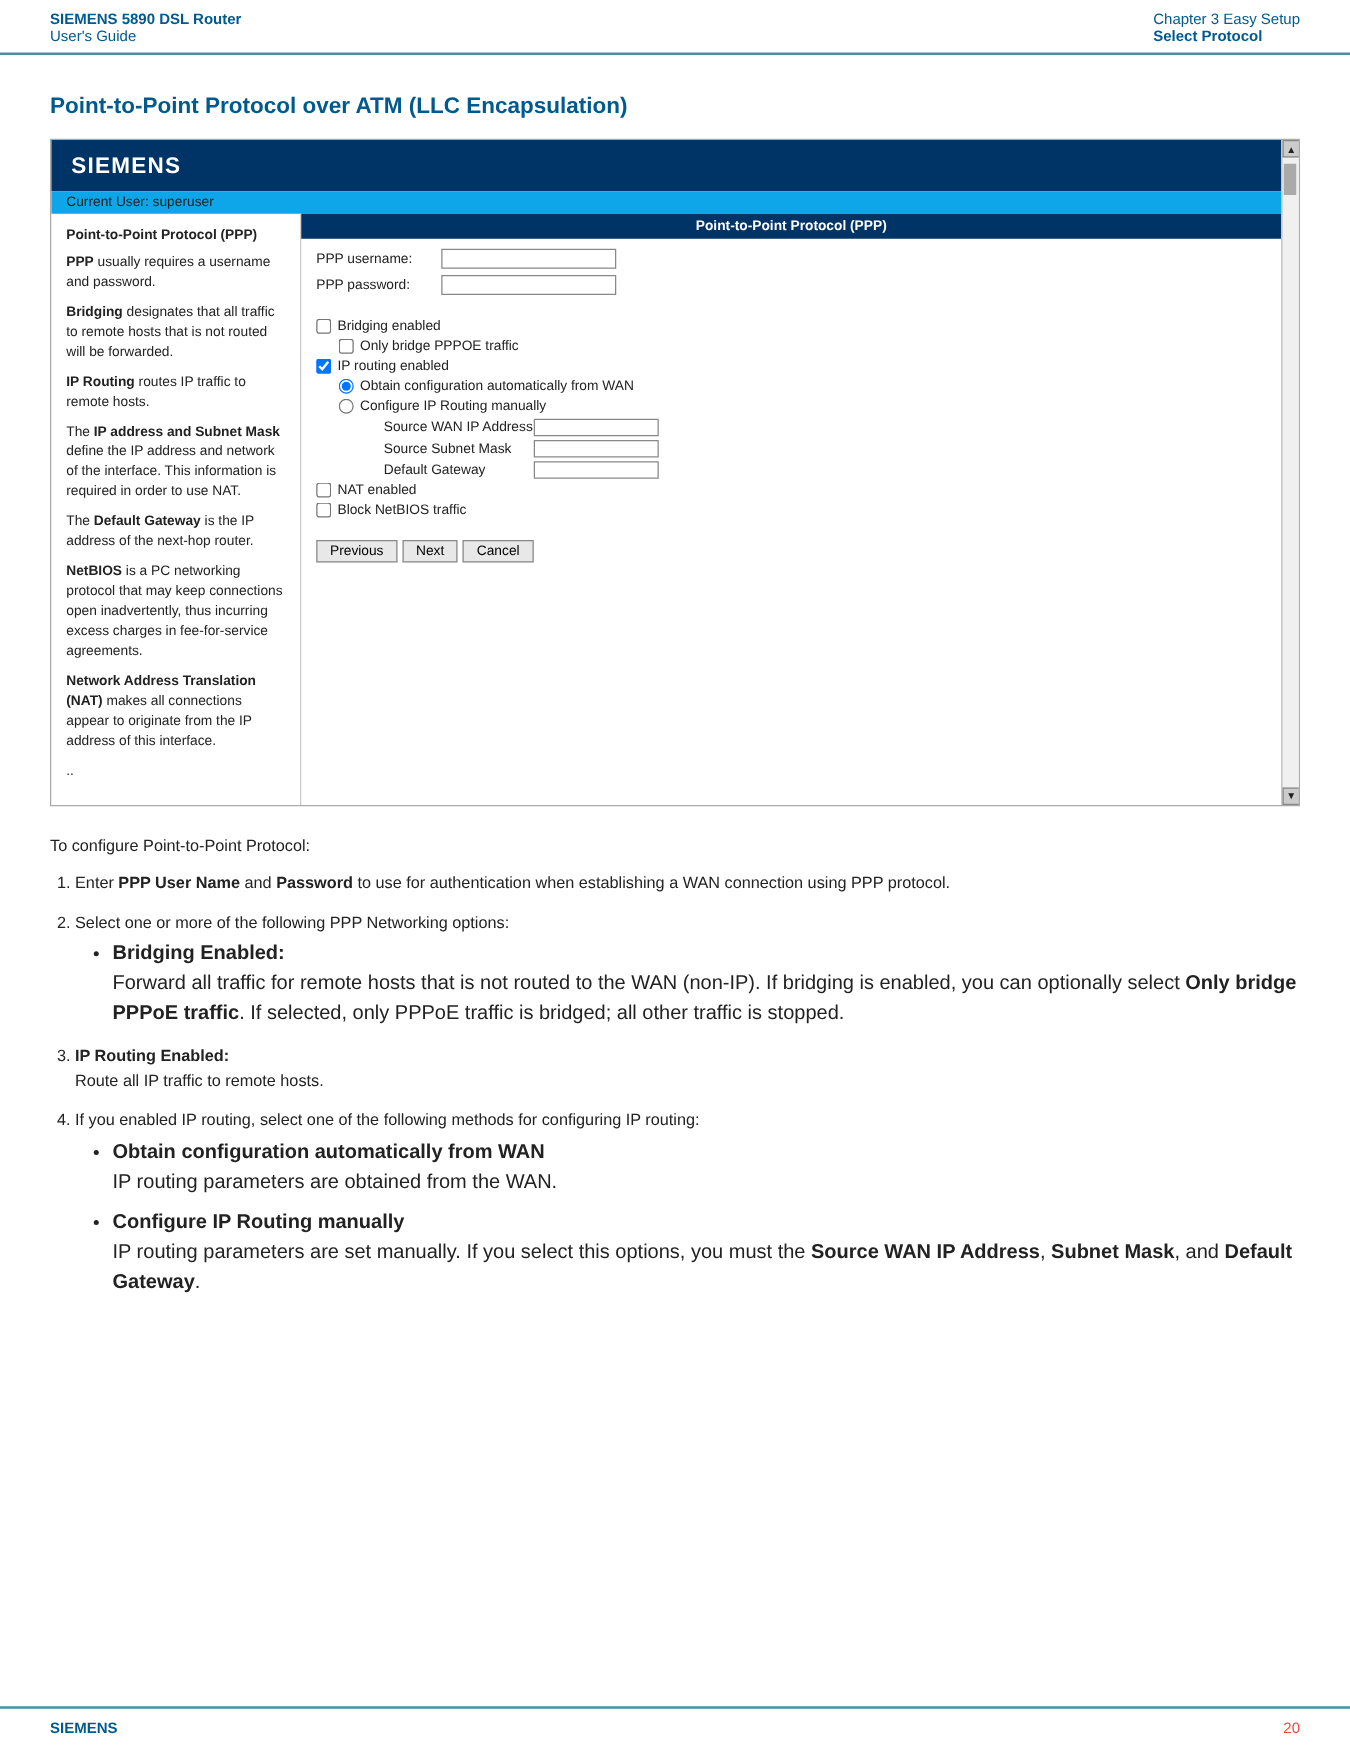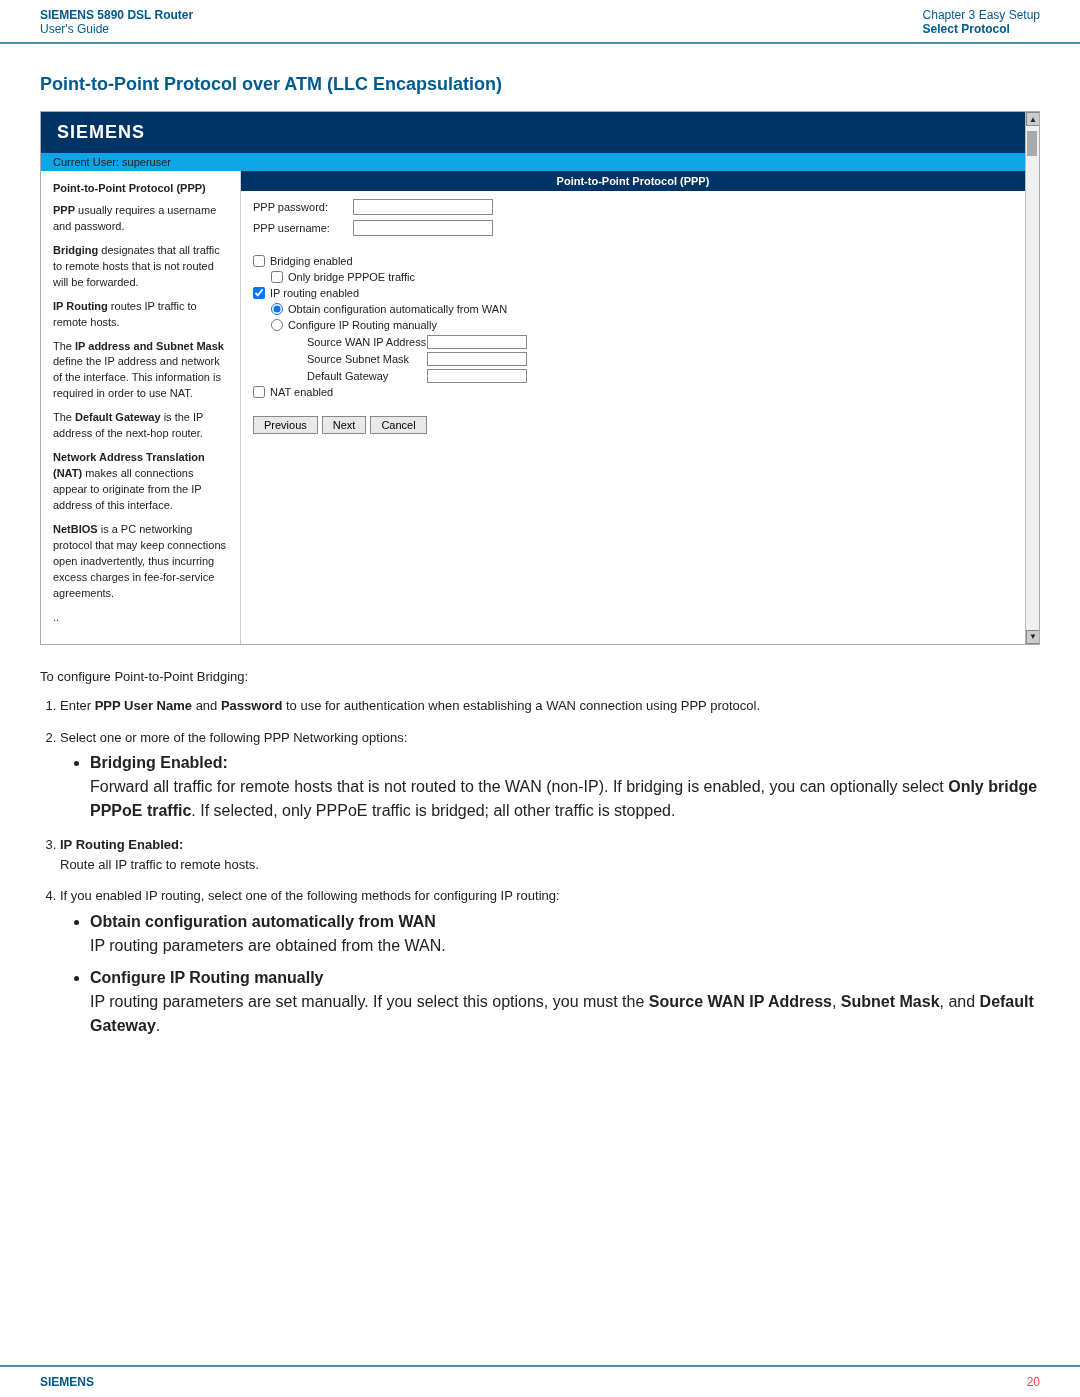--- a/index.html
+++ b/index.html
@@ -303,36 +303,36 @@
 
       <div class="ui-body">
 
         <div class="ui-sidebar">
           <div class="sidebar-title">Point-to-Point Protocol (PPP)</div>
           <p><b>PPP</b> usually requires a username and password.</p>
           <p><b>Bridging</b> designates that all traffic to remote hosts that is not routed will be forwarded.</p>
           <p><b>IP Routing</b> routes IP traffic to remote hosts.</p>
           <p>The <b>IP address and Subnet Mask</b> define the IP address and network of the interface. This information is required in order to use NAT.</p>
           <p>The <b>Default Gateway</b> is the IP address of the next-hop router.</p>
+          <p><b>NetBIOS</b> is a PC networking protocol that may keep connections open inadvertently, thus incurring excess charges in fee-for-service agreements.</p>
           <p><b>Network Address Translation (NAT)</b> makes all connections appear to originate from the IP address of this interface.</p>
-          <p><b>NetBIOS</b> is a PC networking protocol that may keep connections open inadvertently, thus incurring excess charges in fee-for-service agreements.</p>
           <p>..</p>
         </div>
 
         <div class="ui-right">
 
           <div class="ui-section-header">Point-to-Point Protocol (PPP)</div>
           <div class="ui-ppp-form">
             <div class="ui-form-row">
+              <span class="ui-form-label">PPP username:</span>
+              <input class="ui-form-input" type="text" style="">
+            </div>
+            <div class="ui-form-row">
               <span class="ui-form-label">PPP password:</span>
               <input class="ui-form-input" type="password" style="">
-            </div>
-            <div class="ui-form-row">
-              <span class="ui-form-label">PPP username:</span>
-              <input class="ui-form-input" type="text" style="">
             </div>
           </div>
 
           <div class="ui-networking">
 
             <div class="ui-check-row">
               <input type="checkbox" style="">
               <span>Bridging enabled</span>
             </div>
 
@@ -369,20 +369,24 @@
                 <span class="ui-routing-label">Default Gateway</span>
                 <input class="ui-routing-input" type="text" style="">
               </div>
             </div>
 
             <div class="ui-check-row">
               <input type="checkbox" style="">
               <span>NAT enabled</span>
             </div>
 
+            <div class="ui-check-row">
+              <input type="checkbox" style="">
+              <span>Block NetBIOS traffic</span>
+            </div>
           </div>
 
           <div class="ui-buttons">
             <button class="ui-btn">Previous</button>
             <button class="ui-btn">Next</button>
             <button class="ui-btn">Cancel</button>
           </div>
 
         </div>
       </div>
@@ -392,21 +396,21 @@
       <div class="ui-scroll-up">▲</div>
       <div class="ui-scroll-track-inner">
         <div class="ui-scroll-thumb"></div>
       </div>
       <div class="ui-scroll-down">▼</div>
     </div>
 
   </div>
 
   <div class="instructions">
-    <p>To configure Point-to-Point Bridging:</p>
+    <p>To configure Point-to-Point Protocol:</p>
 
     <ol class="main-list">
       <li>
         Enter <b>PPP User Name</b> and <b>Password</b> to use for authentication when establishing a WAN connection using PPP protocol.
       </li>
       <li>
         Select one or more of the following PPP Networking options:
         <ul class="bullet-list">
           <li>
             <b>Bridging Enabled:</b><br>

